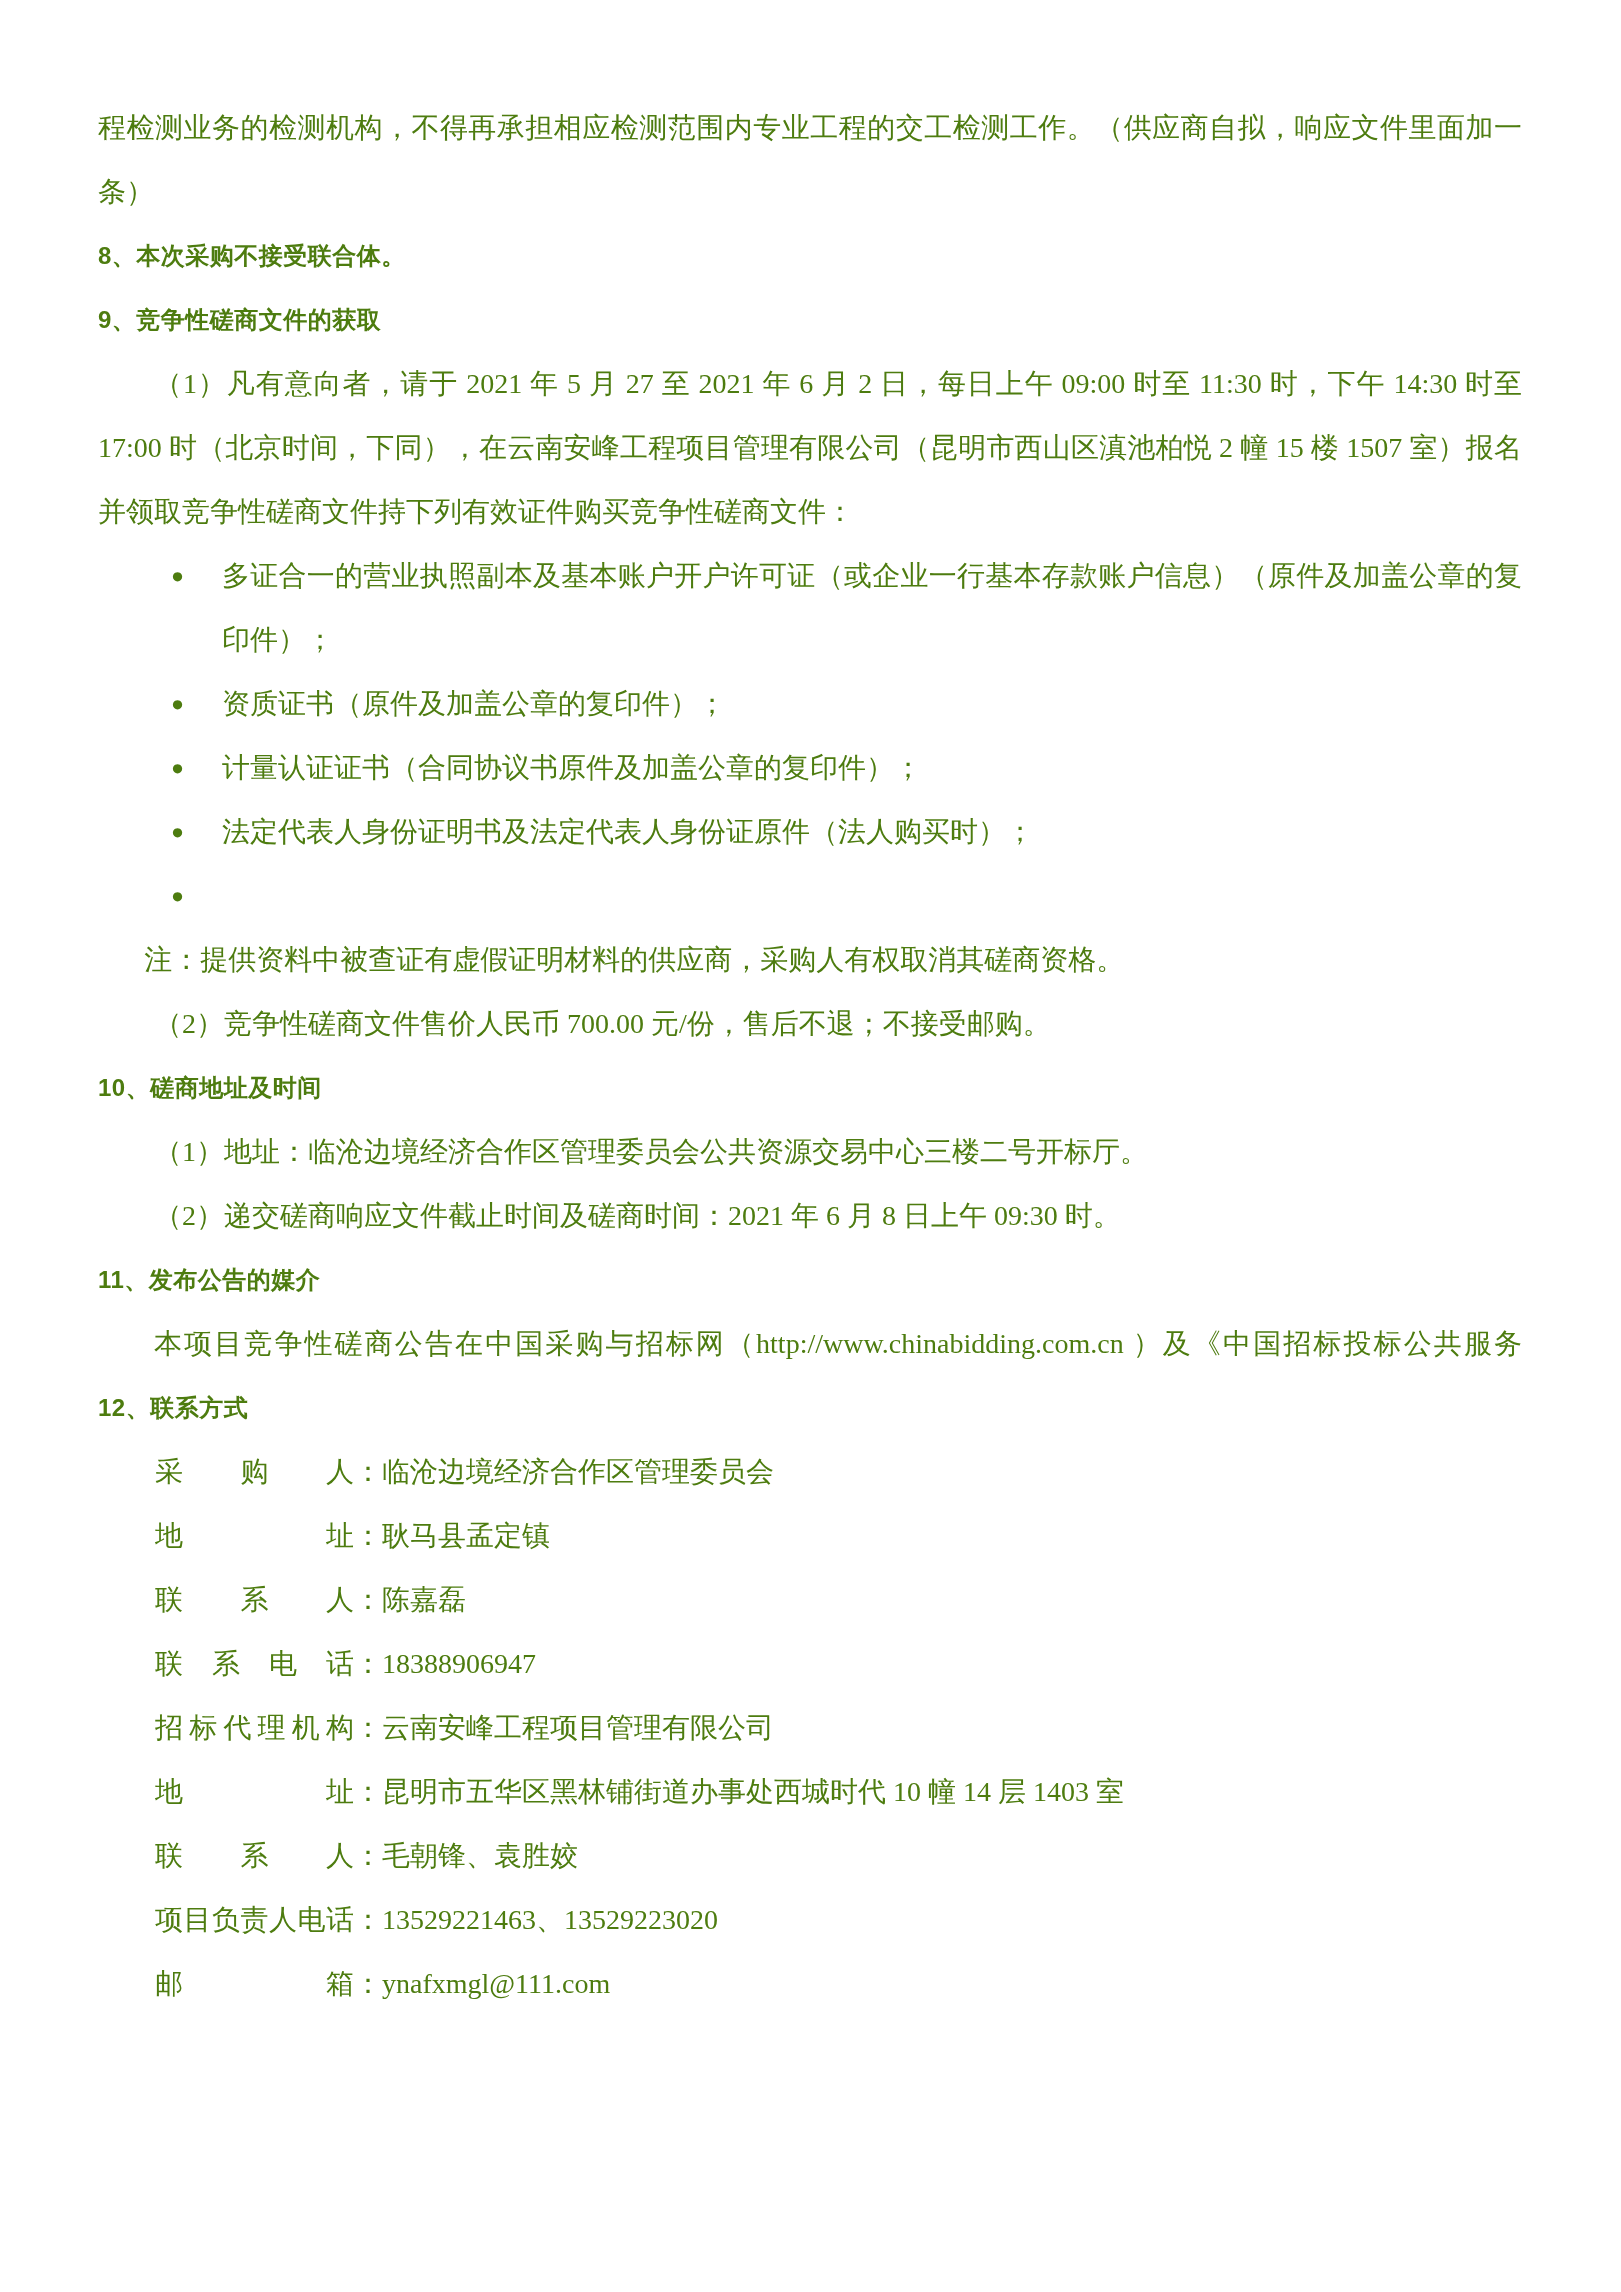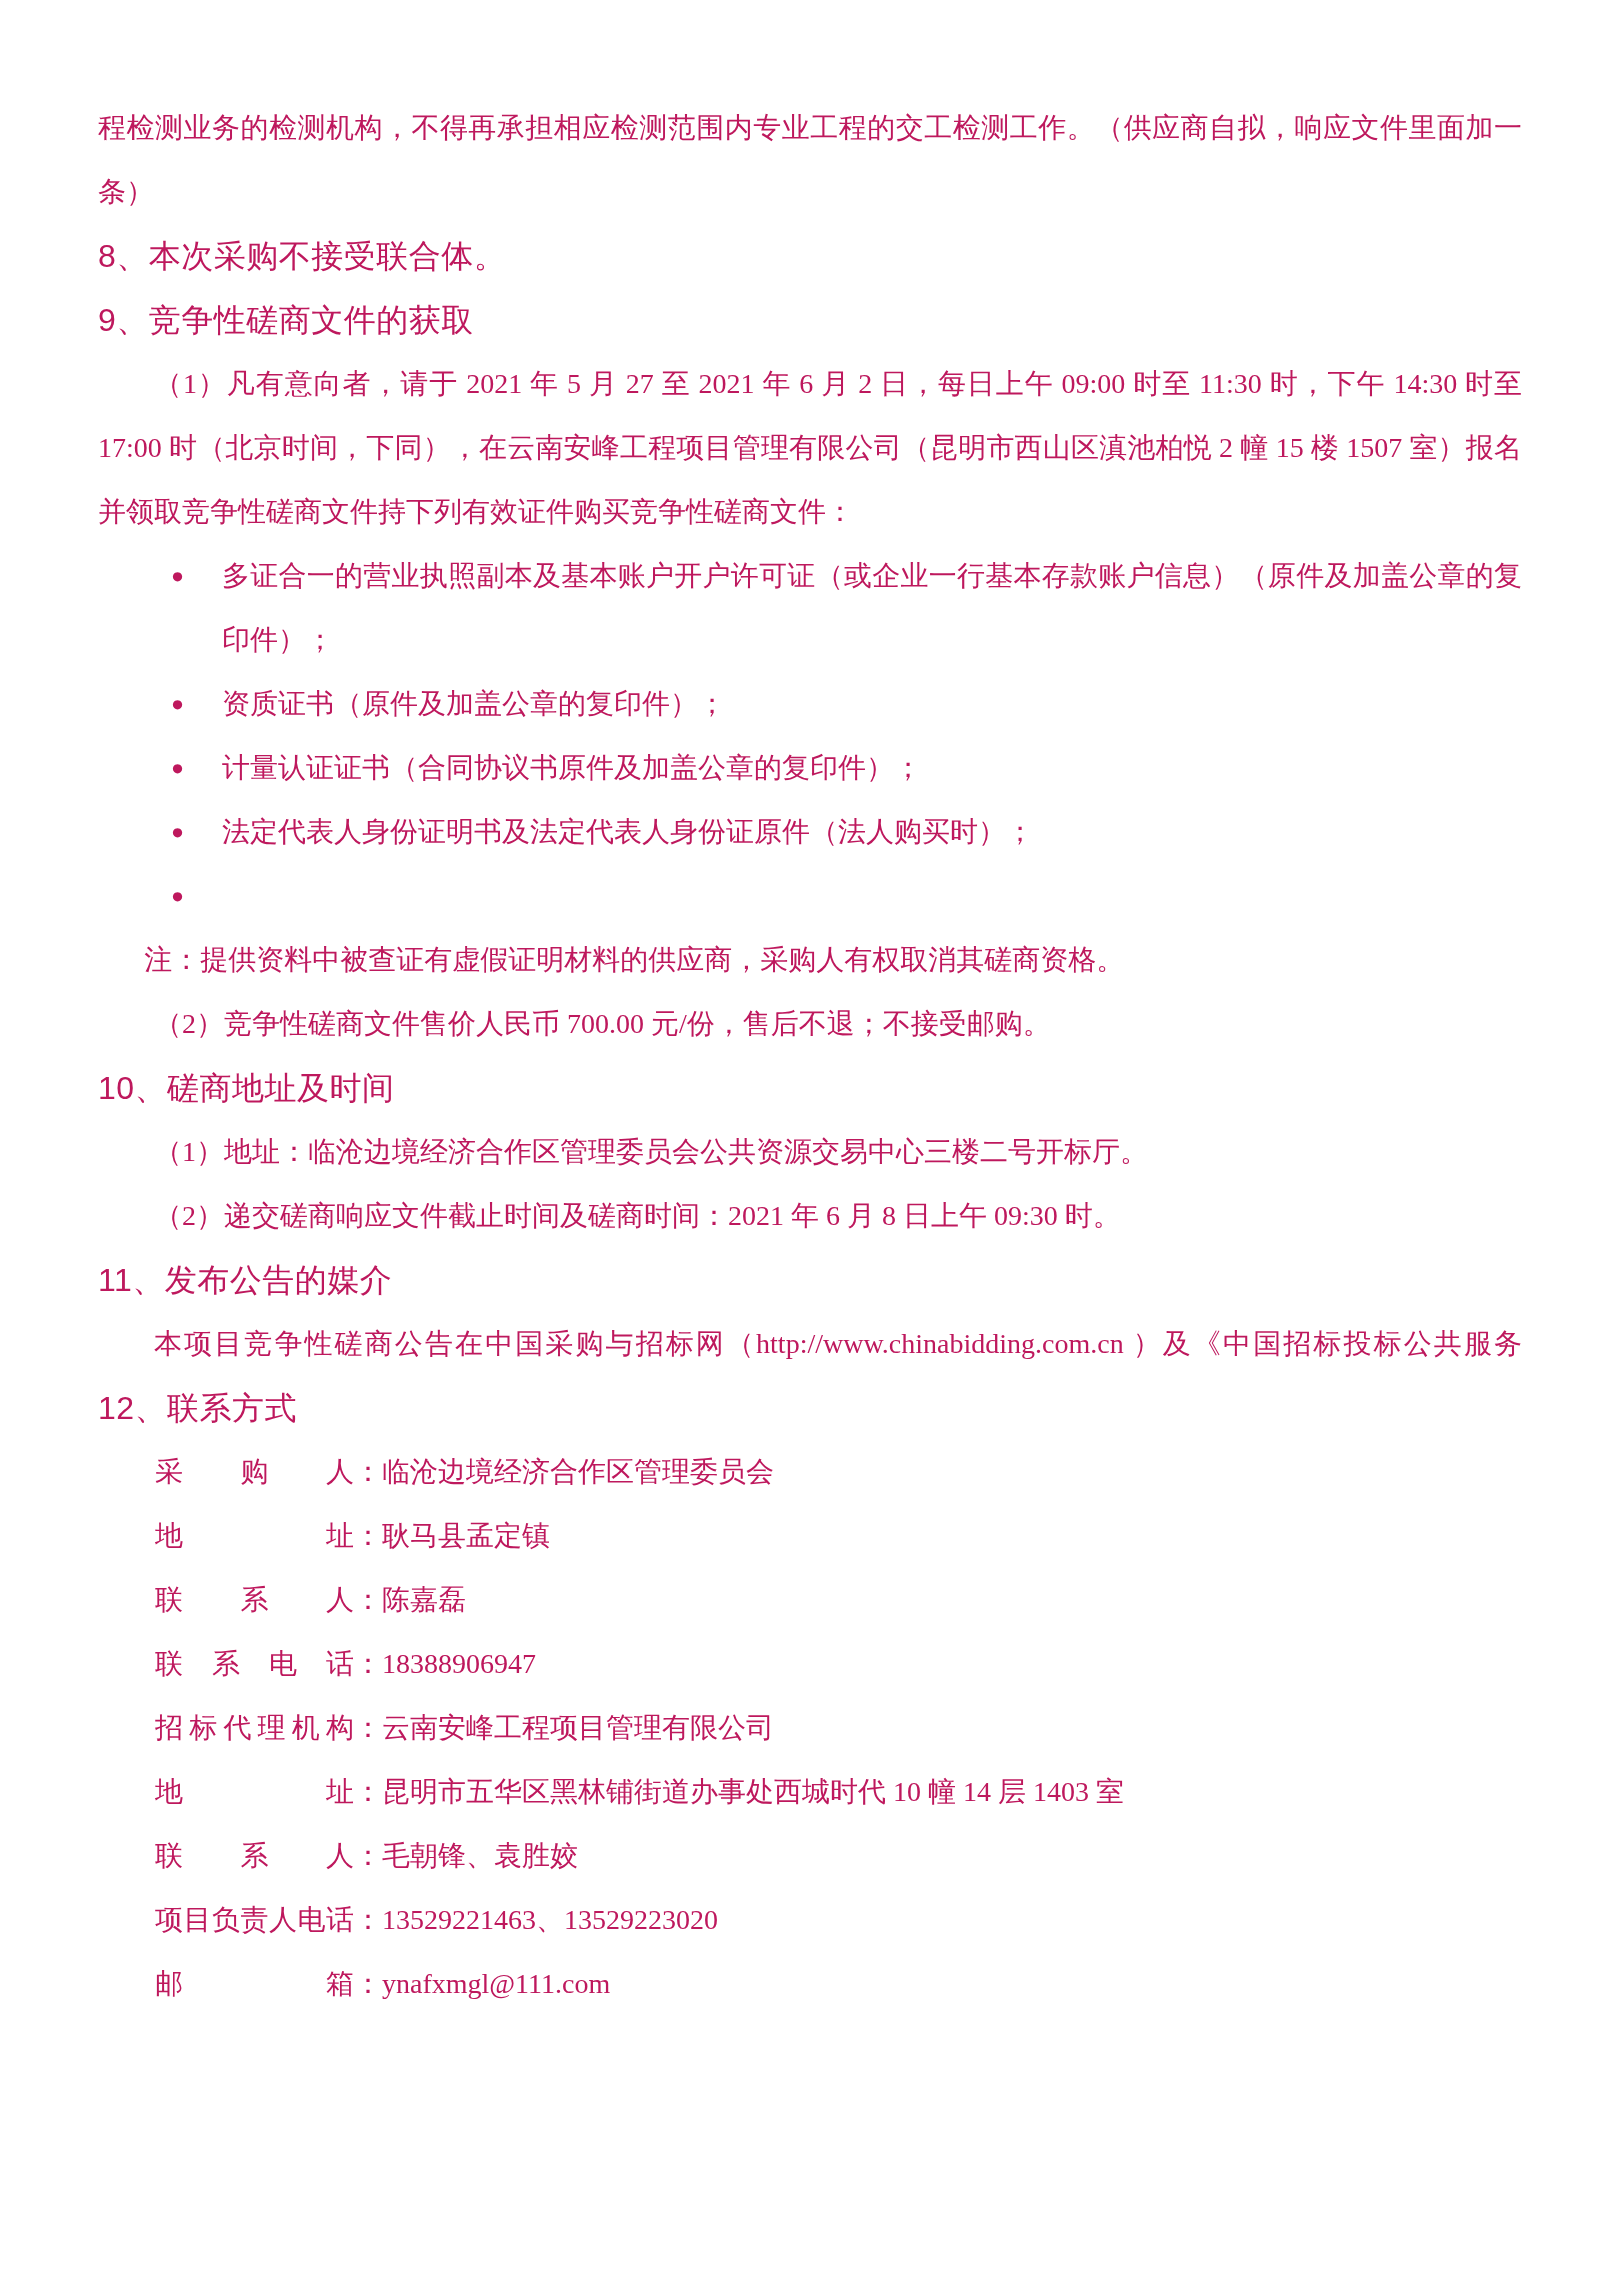--- a/index.html
+++ b/index.html
@@ -15,36 +15,36 @@
     overflow: hidden;
     color: #000000;
   }
   .doc {
     position: absolute;
     left: 98px;
     top: 96px;
     width: 1424px;
     font-family: "Liberation Serif", "DejaVu Serif", serif;
     font-size: 28px;
-    color: #be185d;
+    color: #4d7c0f;
   }
   .line {
     height: 64px;
     line-height: 64px;
     white-space: normal;
   }
   .jf {
     text-align: justify;
     text-align-last: justify;
     text-justify: inter-character;
   }
   .heading {
     font-family: "Liberation Sans", "DejaVu Sans", sans-serif;
-    font-weight: 400;
-    font-size: 32px;
+    font-weight: 700;
+    font-size: 24px;
     letter-spacing: 0.5px;
   }
   .bullet {
     position: relative;
     padding-left: 124px;
   }
   .dot {
     position: absolute;
     left: 73px;
     top: 0;

